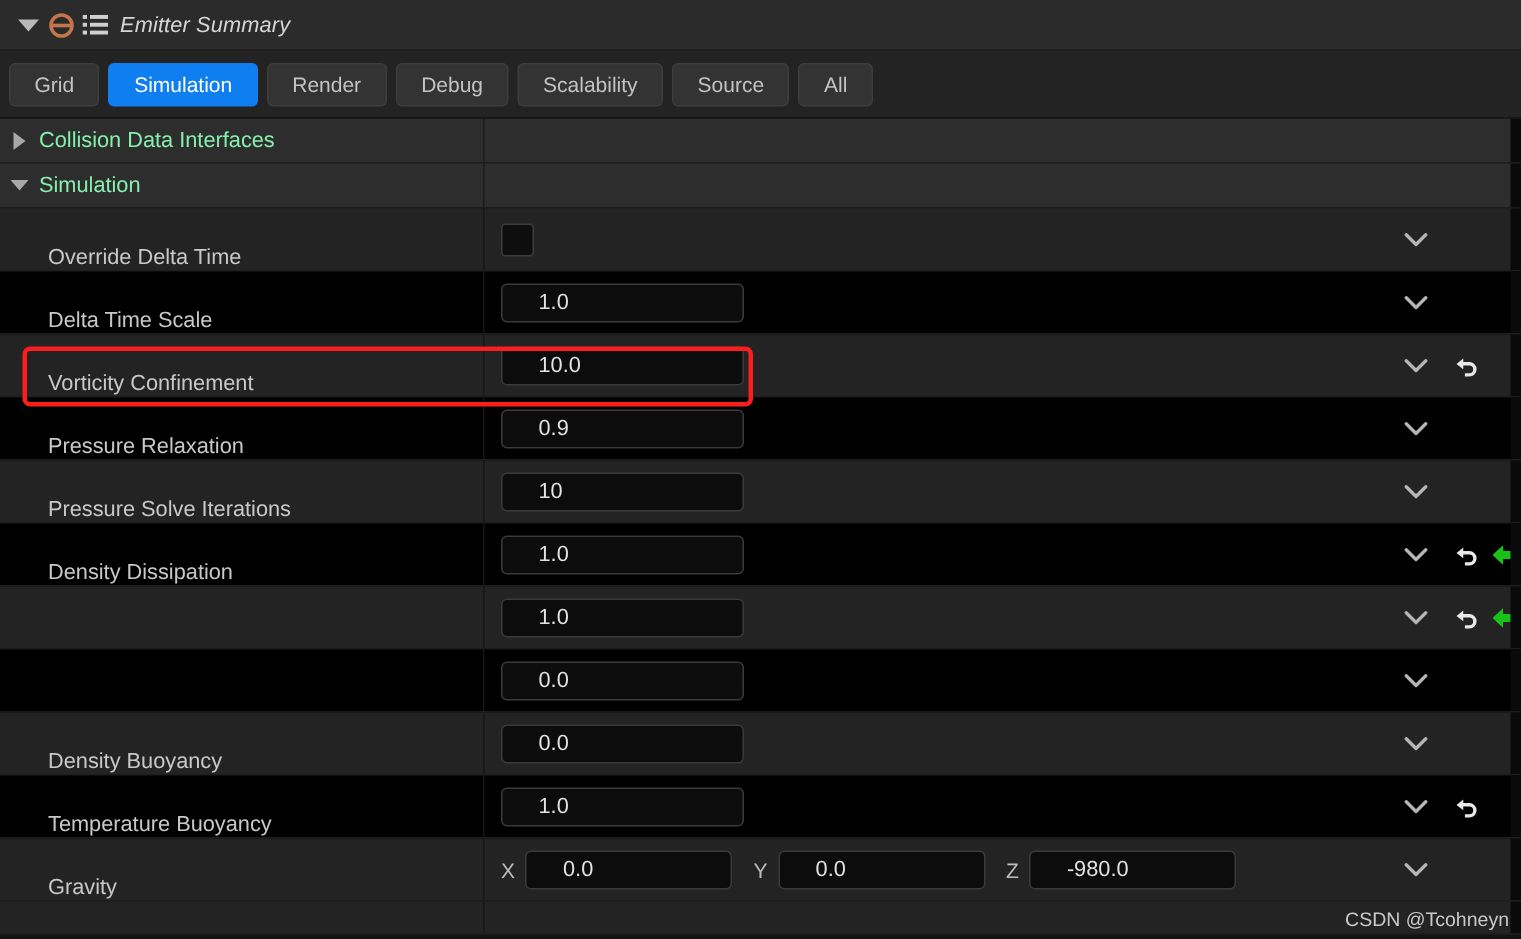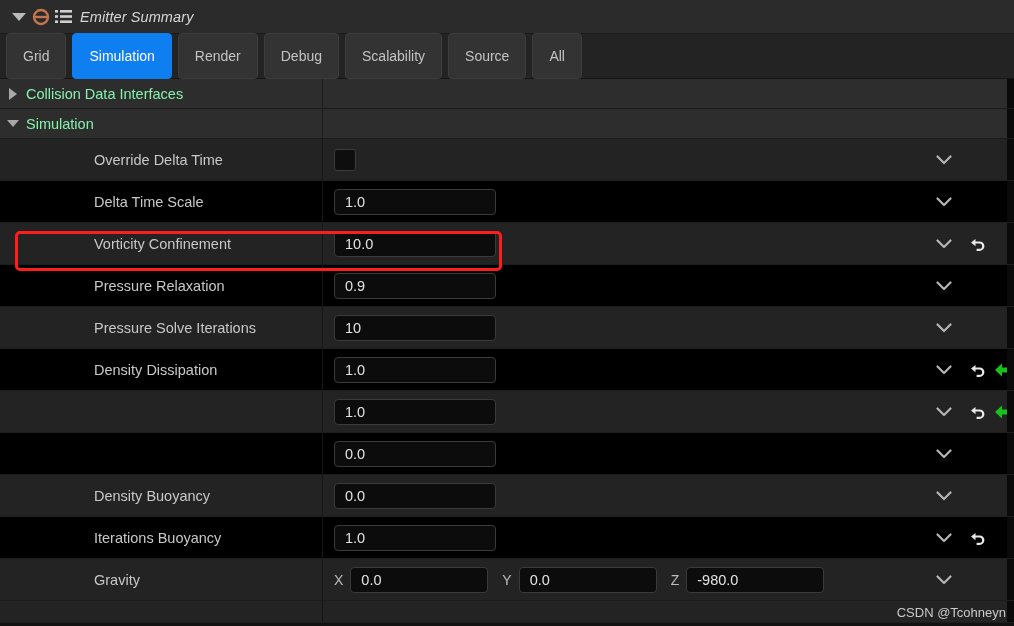--- a/index.html
+++ b/index.html
@@ -58,21 +58,21 @@
     left: 0; top: 34px;
     width: 1014px; height: 45px;
     background: #232323;
     display: flex;
     align-items: center;
     padding-left: 6px;
     gap: 6px;
     border-bottom: 1px solid #151515;
   }
   .tab {
-    height: 46px;
+    height: 29px;
     border-radius: 4px;
     background: #333333;
     border: 1px solid #3d3d3d;
     color: #c3c3c3;
     font-size: 14px;
     display: flex;
     align-items: center;
     justify-content: center;
     padding: 0 16px;
     white-space: nowrap;
@@ -146,23 +146,22 @@
     border-bottom: 1px solid #1d1d1d;
     background: #232323;
   }
   .prop-row.alt { background: #000000; }
 
   .prop-row .namecell {
     position: absolute;
     left: 0; top: 0;
     width: 322px; height: 100%;
     display: flex;
-    align-items: center;
-    padding-left: 48px;
-    margin-left: 46px;
+    align-items: flex-end;
+    padding-left: 32px;
   }
   .prop-name {
     color: #c8c8c8;
     font-size: 14.5px;
     white-space: nowrap;
   }
   .prop-row .colsplit {
     position: absolute;
     left: 322px; top: 0; bottom: 0;
     width: 1px;
@@ -183,21 +182,21 @@
   }
 
   .field {
     height: 26px;
     width: 162px;
     background: #0c0c0c;
     border: 1px solid #3a3a3a;
     border-radius: 4px;
     display: flex;
     align-items: center;
-    padding-left: 10px;
+    padding-left: 24px;
     cursor: text;
   }
   .field .fval {
     color: #e2e2e2;
     font-size: 14.5px;
     white-space: nowrap;
   }
 
   .checkbox {
     width: 22px; height: 22px;
@@ -500,21 +499,21 @@
         </div>
         <div class="chev">
           <svg width="16" height="10" viewBox="0 0 16 10">
             <polyline points="1.5,1.5 8,8 14.5,1.5" fill="none" stroke="#b5b5b5" stroke-width="2.2" stroke-linecap="round" stroke-linejoin="round"></polyline>
           </svg>
         </div>
         <div class="rightcap"></div>
       </div>
       <div class="prop-row alt">
         <div class="namecell">
-          <span class="prop-name">Iterations Buoyancy</span>
+          <span class="prop-name">Temperature Buoyancy</span>
         </div>
         <div class="colsplit"></div>
         <div class="valcell">
           <div class="field">
             <span class="fval">1.0</span>
           </div>
         </div>
         <div class="chev">
           <svg width="16" height="10" viewBox="0 0 16 10">
             <polyline points="1.5,1.5 8,8 14.5,1.5" fill="none" stroke="#b5b5b5" stroke-width="2.2" stroke-linecap="round" stroke-linejoin="round"></polyline>

